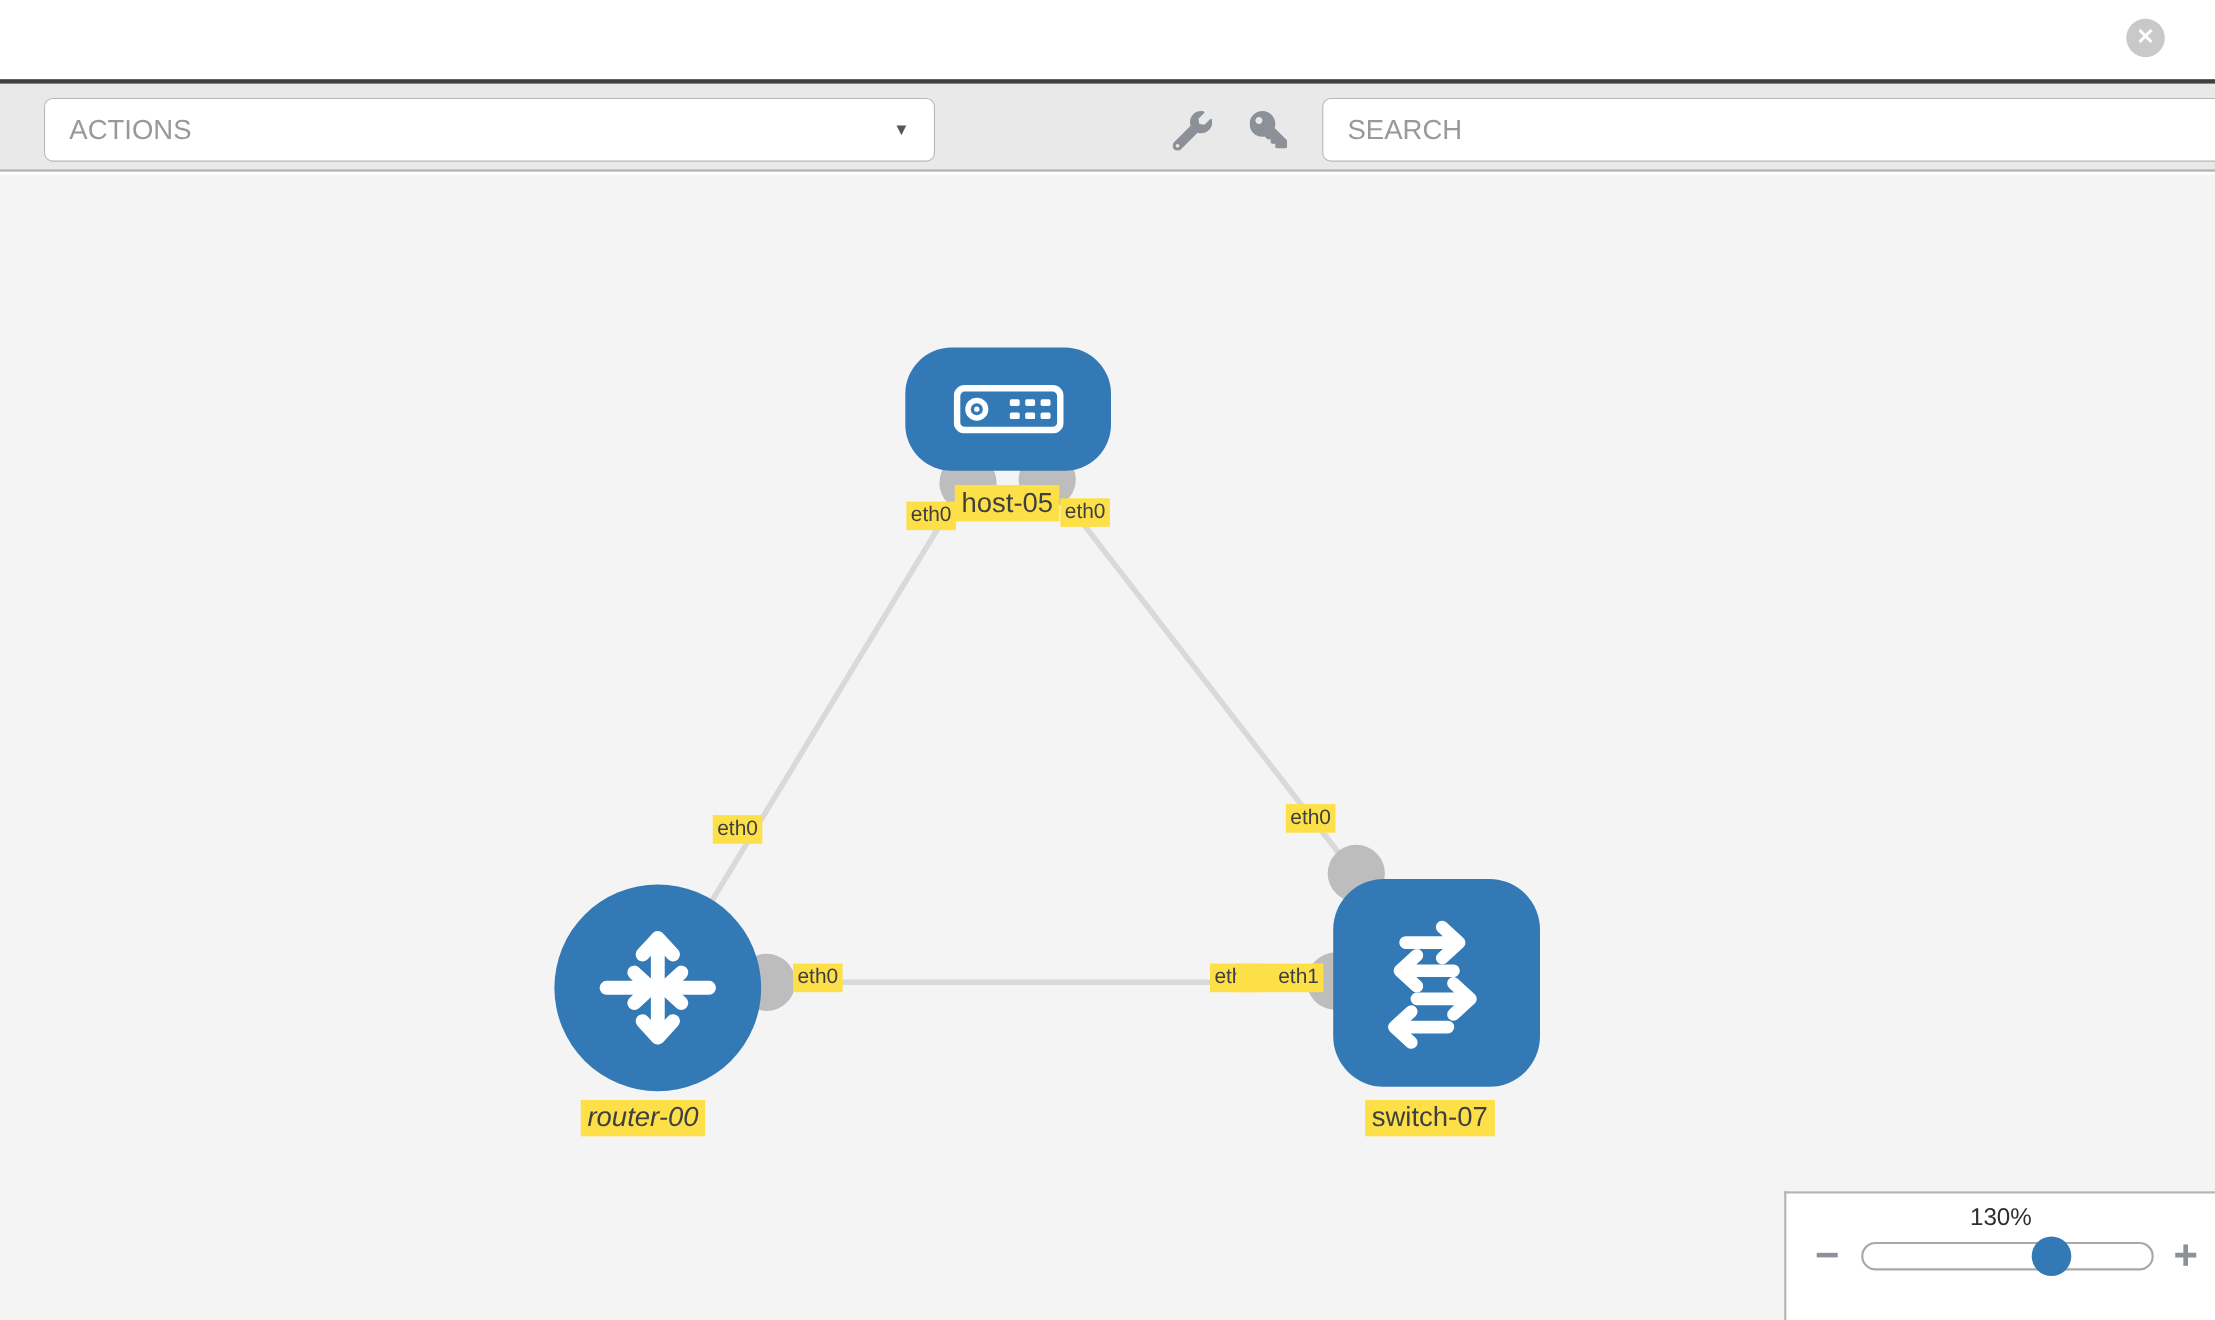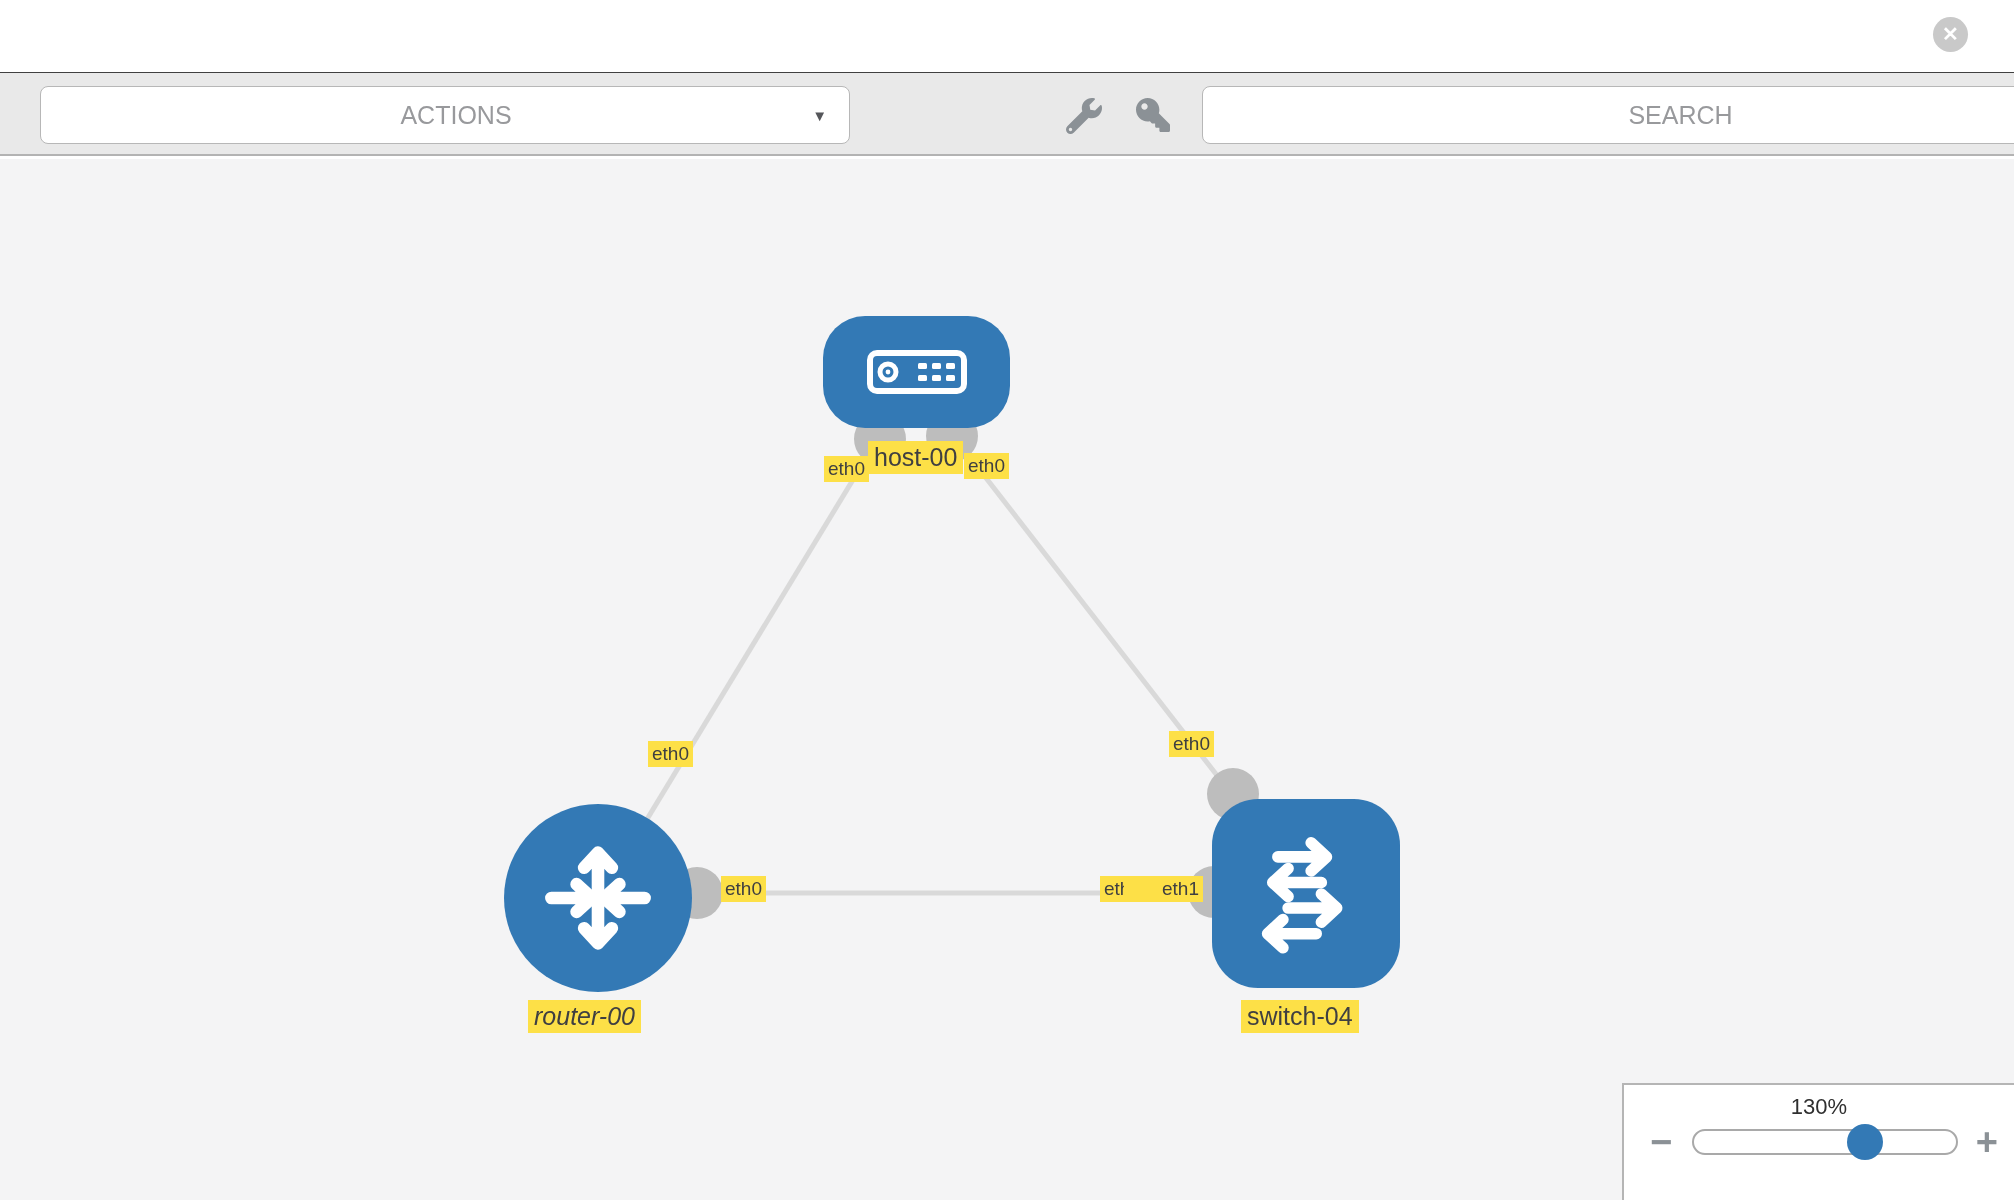--- a/index.html
+++ b/index.html
@@ -10,21 +10,21 @@
   
   .header { position:relative; height:72px; background:#ffffff; }
   .title { position:absolute; left:34px; top:0; line-height:72px;
            font-size:28px; font-weight:bold; color:#55565a; letter-spacing:.2px; }
   .close-btn { position:absolute; right:46px; top:17px; width:35px; height:35px;
                border-radius:50%; background:#c9c9c9; color:#ffffff; text-align:center;
                line-height:35px; font-size:20px; font-weight:bold; cursor:pointer; }
 
   
   .toolbar { position:relative; height:84px; background:#e9e9e9;
-             border-top:1px solid #404040; border-bottom:2px solid #b3b3b3;text-align:center; }
+             border-top:4px solid #404040; border-bottom:2px solid #b3b3b3; }
   .select { position:absolute; top:13px; height:58px; background:#ffffff;
             border:1px solid #b7b7b7; border-radius:8px; color:#98999c;
             font-size:25px; line-height:56px; padding-left:22px; cursor:pointer; }
   .select .caret { position:absolute; right:22px; top:1px; color:#55565a; font-size:15px; }
   .select-actions { left:40px; width:810px; }
   .select-search { left:1202px; width:935px; }
   .tool-btn { position:absolute; top:25px; width:40px; height:40px; cursor:pointer; }
   .tool-btn svg { display:block; }
   .tool-wrench { left:1066px; }
   .tool-key { left:1136px; }
@@ -147,30 +147,30 @@
 
     <div class="node node-switch">
       <svg viewBox="0 0 100 100" width="128" height="128" fill="none" stroke="#fff" stroke-width="9" stroke-linecap="round" stroke-linejoin="round">
         <path d="M28 21 H64 M54 10 L66 21 L54 32"></path>
         <path d="M62 41 H26 M36 30 L24 41 L36 52"></path>
         <path d="M36 61 H72 M62 50 L74 61 L62 72"></path>
         <path d="M58 81 H22 M32 70 L20 81 L32 92"></path>
       </svg>
     </div>
 
-    <div class="chip name c-host-name">host-00</div>
+    <div class="chip name c-host-name">host-05</div>
     <div class="chip if c-host-if-l">eth0</div>
     <div class="chip if c-host-if-r">eth0</div>
     <div class="chip if c-router-top">eth0</div>
     <div class="chip if c-switch-top">eth0</div>
     <div class="chip if c-horiz-l">eth0</div>
     <div class="chip if c-horiz-back">eth0</div>
     <div class="chip if c-horiz-front front">eth1</div>
     <div class="chip name c-router-name">router-00</div>
-    <div class="chip name c-switch-name">switch-04</div>
+    <div class="chip name c-switch-name">switch-07</div>
   </div>
 
   <div class="zoom-panel">
     <div class="zoom-level">130%</div>
     <div class="zoom-row">
       <span class="zoom-minus">−</span>
       <div class="zoom-track">
         <div class="zoom-thumb"></div>
       </div>
       <span class="zoom-plus">+</span>

